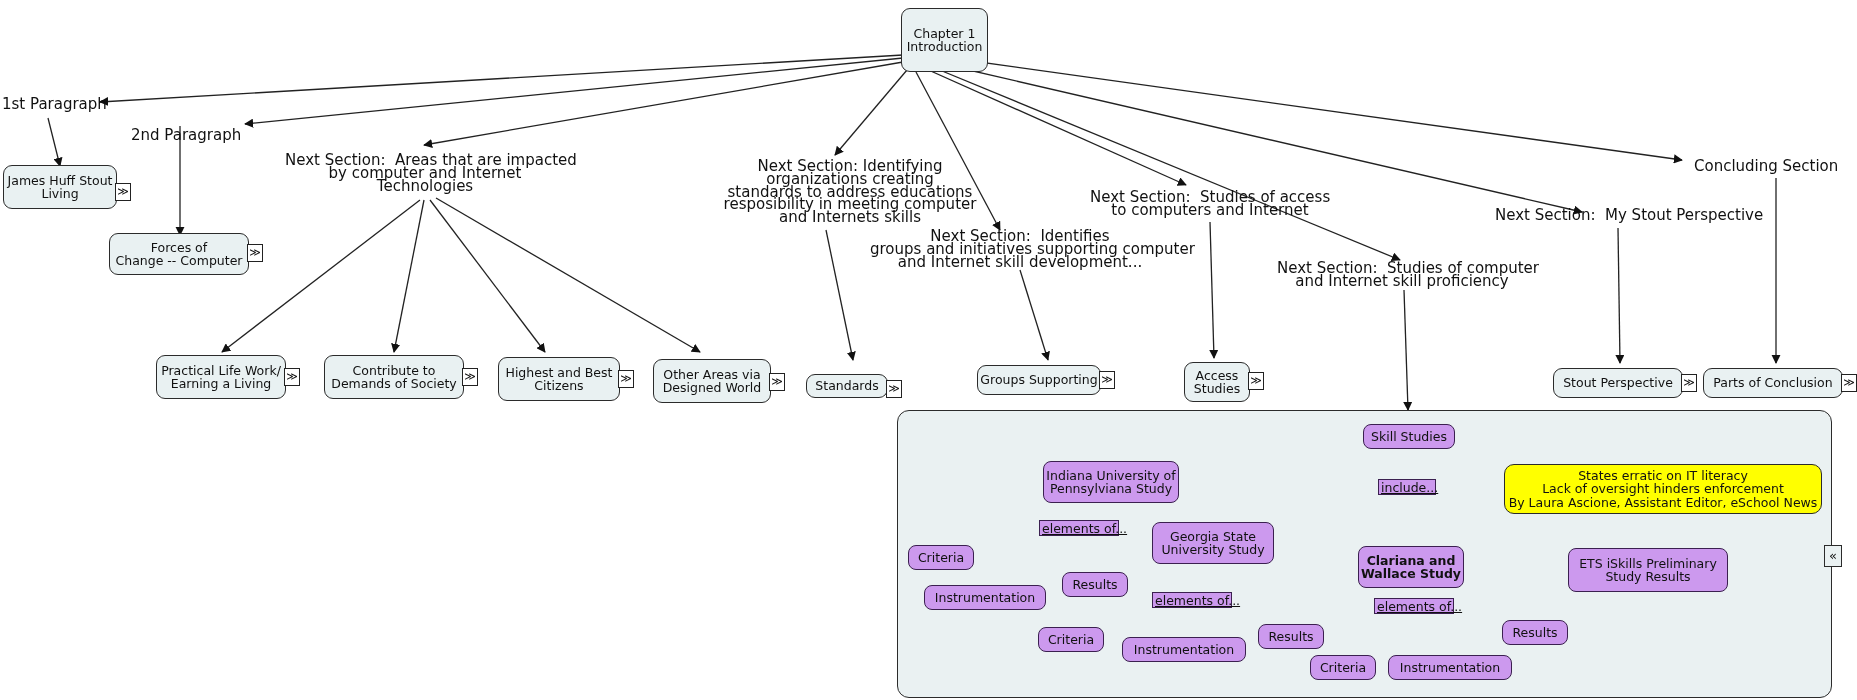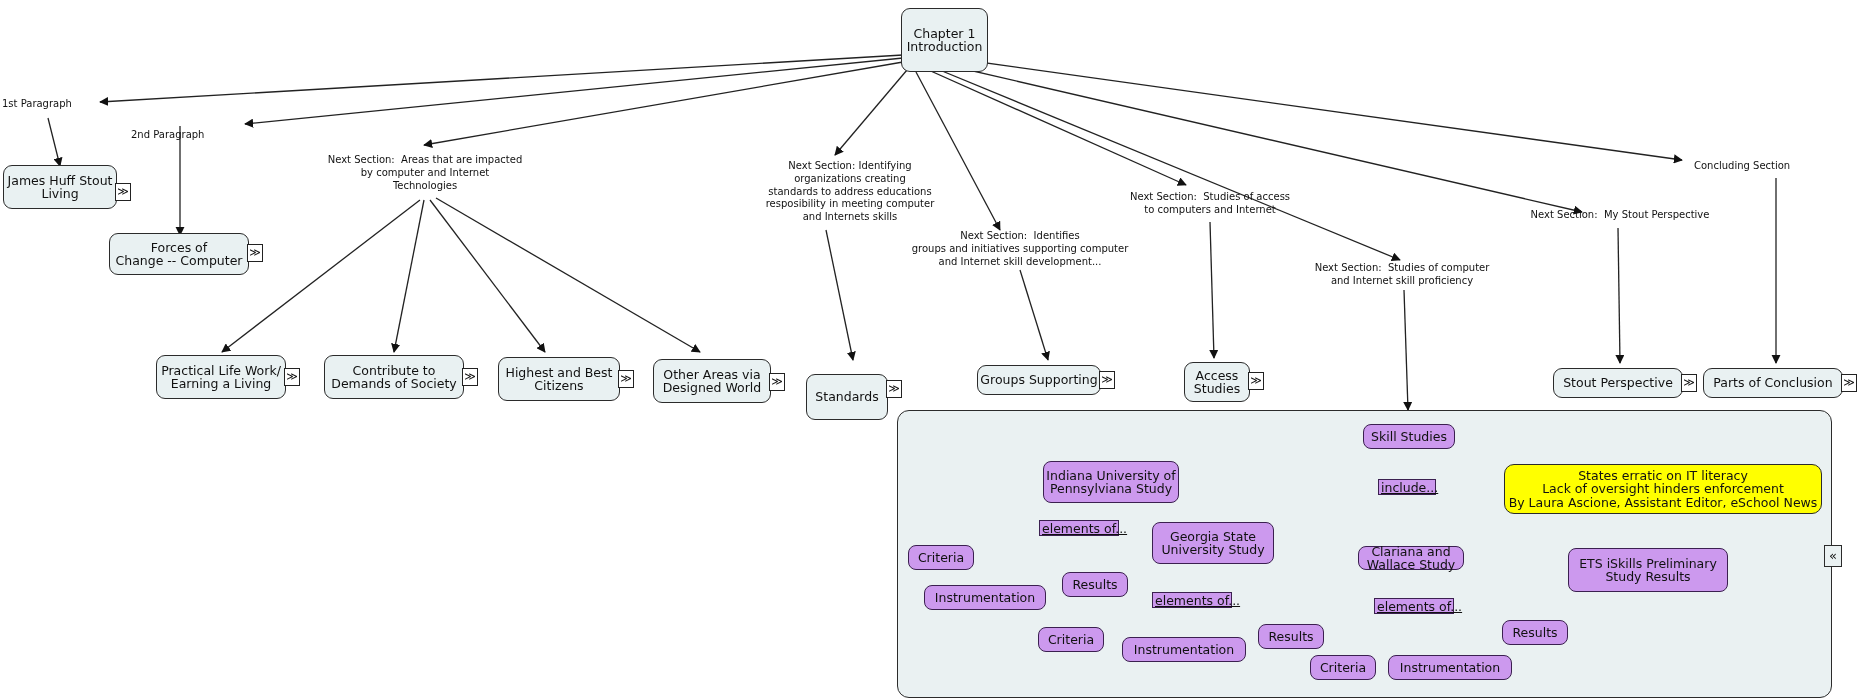--- a/index.html
+++ b/index.html
@@ -64,21 +64,21 @@
     color:#111;
     text-align:center;
     text-decoration:underline;
     white-space:pre;
     padding:0 2px;
   }
 
   
   .label{
     position:absolute;
-    font-size:10px;
+    font-size:15px;
     line-height:12.8px;
     color:#111111;
     white-space:pre;
     text-align:center;
   }
   .label.left{text-align:left;}
 </style>
 </head>
 <body>
 
@@ -193,21 +193,21 @@
   <div class="node-handle" style="left:462px;top:368px;">≫</div>
 
   <div class="node blue" style="left:498px;top:357px;width:122px;height:44px;">Highest and Best
 Citizens</div>
   <div class="node-handle" style="left:618px;top:370px;">≫</div>
 
   <div class="node blue" style="left:653px;top:359px;width:118px;height:44px;">Other Areas via
 Designed World</div>
   <div class="node-handle" style="left:769px;top:373px;">≫</div>
 
-  <div class="node blue" style="left:806px;top:374px;width:82px;height:46px;">Standards</div>
+  <div class="node blue" style="left:806px;top:374px;width:82px;height:24px;">Standards</div>
   <div class="node-handle" style="left:886px;top:380px;">≫</div>
 
   <div class="node blue" style="left:977px;top:365px;width:124px;height:30px;">Groups Supporting</div>
   <div class="node-handle" style="left:1099px;top:371px;">≫</div>
 
   <div class="node blue" style="left:1184px;top:362px;width:66px;height:40px;">Access
 Studies</div>
   <div class="node-handle" style="left:1248px;top:372px;">≫</div>
 
   <div class="node blue" style="left:1553px;top:368px;width:130px;height:30px;">Stout Perspective</div>
@@ -222,21 +222,21 @@
   <div class="node purple" style="left:1363px;top:424px;width:92px;height:25px;">Skill Studies</div>
 
   <div class="linkphrase" style="left:1378px;top:479px;width:58px;height:16px;">include...</div>
 
   <div class="node purple" style="left:1043px;top:461px;width:136px;height:42px;">Indiana University of
 Pennsylviana Study</div>
 
   <div class="node purple" style="left:1152px;top:522px;width:122px;height:42px;">Georgia State
 University Study</div>
 
-  <div class="node purple" style="left:1358px;top:546px;width:106px;height:24px;">Clariana and
+  <div class="node purple" style="left:1358px;top:546px;width:106px;height:42px;font-weight:bold;">Clariana and
 Wallace Study</div>
 
   <div class="node purple" style="left:1568px;top:548px;width:160px;height:44px;">ETS iSkills Preliminary
 Study Results</div>
 
   <div class="node yellow" style="left:1504px;top:464px;width:318px;height:50px;">States erratic on IT literacy
 Lack of oversight hinders enforcement
 By Laura Ascione, Assistant Editor, eSchool News</div>
 
   <div class="linkphrase" style="left:1039px;top:520px;width:80px;height:16px;">elements of...</div>

